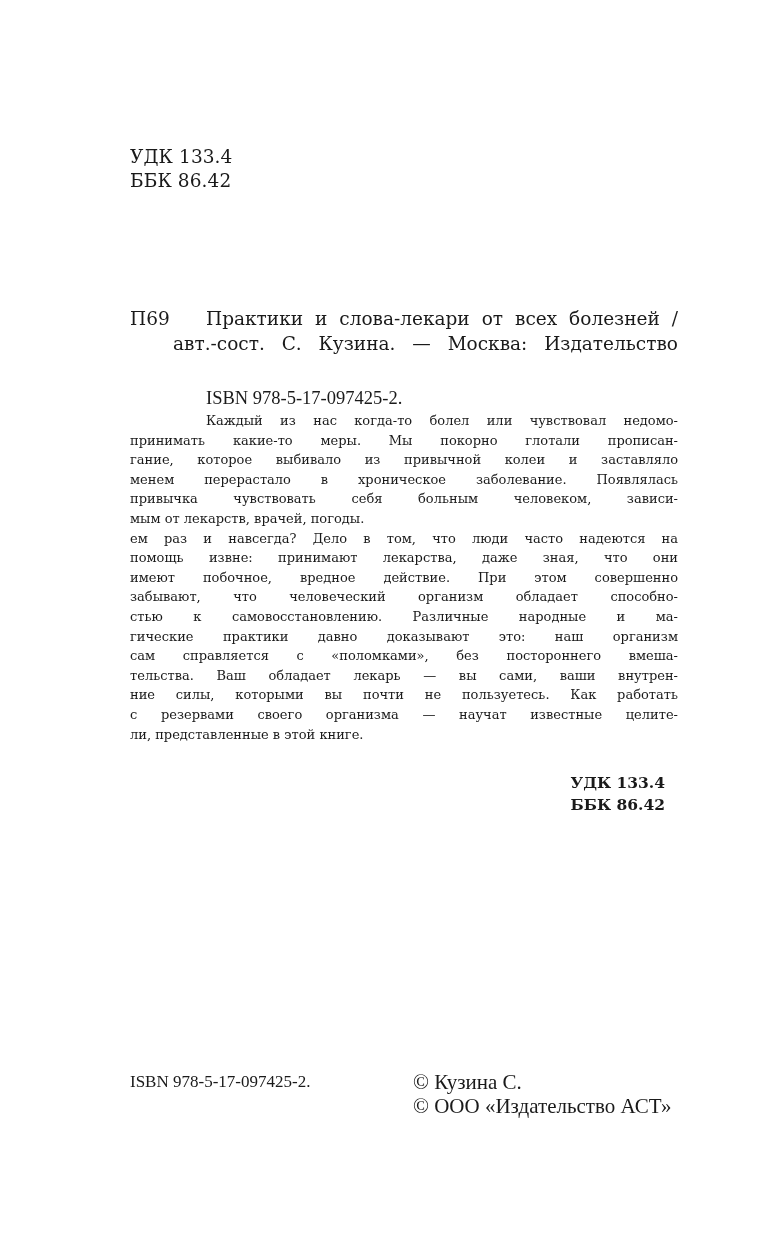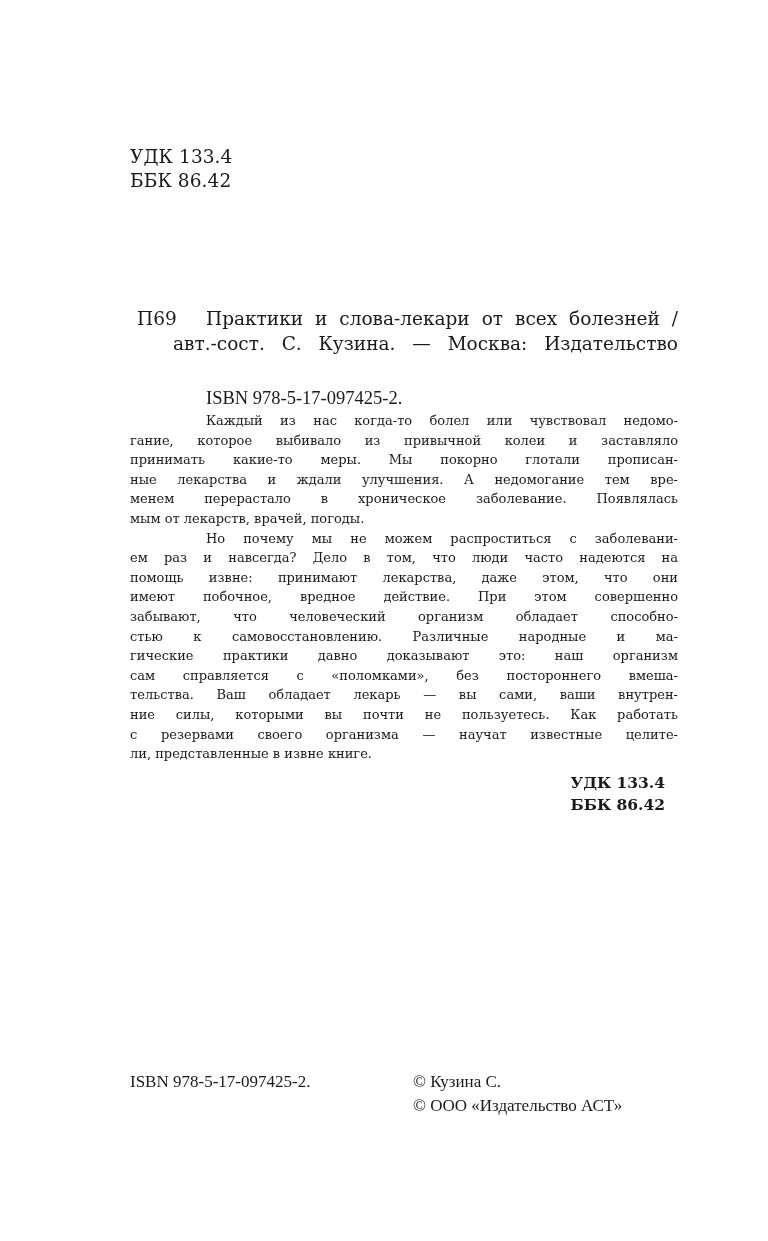--- a/index.html
+++ b/index.html
@@ -5,34 +5,34 @@
   html, body { margin: 0; padding: 0; }
   body {
     width: 768px; height: 1241px; background: #ffffff; color: #1a1a1a;
     position: relative; overflow: hidden;
     font-family: "DejaVu Serif", "Liberation Serif", serif;
   }
   .abs { position: absolute; }
   .top-codes { left: 130px; top: 145px; font-size: 18.5px; line-height: 24px; letter-spacing: 0.1px; }
   .top-codes div { white-space: nowrap; }
   .catalog { left: 130px; top: 307px; width: 548px; font-size: 18.5px; line-height: 24.5px; }
-  .catalog .cipher { position: absolute; left: 7px; top: 0; }
+  .catalog .cipher { position: absolute; left: 0; top: 0; }
   .catalog .entry { margin-left: 76px; text-indent: 0; }
   .catalog .entry-line { display: block; white-space: nowrap; text-align: justify; text-align-last: justify; }
   .catalog .entry-line.l1 { width: 472px; }
   .catalog .entry-line.l2, .catalog .entry-line.l3 { margin-left: -33px; width: 505px; }
   .isbn-main { left: 206px; top: 386px; font-size: 18.5px; line-height: 24px; white-space: nowrap; font-family: "Liberation Serif", "DejaVu Serif", serif; }
   .annotation { left: 130px; top: 411px; width: 548px; font-size: 13px; line-height: 19.6px; }
   .annotation .line { display: block; white-space: nowrap; text-align: justify; text-align-last: justify; height: 19.6px; }
   .annotation .line.last { text-align-last: left; }
   .annotation .line.indent { padding-left: 76px; }
   .classif { left: 560px; top: 772px; width: 105px; font-size: 15.5px; line-height: 22px; font-weight: bold; text-align: right; font-family: "DejaVu Serif", serif; }
   .classif div { white-space: nowrap; }
   .footer-isbn { left: 130px; top: 1070px; font-size: 17px; line-height: 23px; white-space: nowrap; font-family: "Liberation Serif", "DejaVu Serif", serif; }
-  .copyrights { left: 413px; top: 1070px; font-size: 17px; line-height: 24px; font-family: "Liberation Serif", "DejaVu Serif", serif; }
+  .copyrights { left: 413px; top: 1070px; font-size: 21px; line-height: 24px; font-family: "Liberation Serif", "DejaVu Serif", serif; }
   .copyrights div { white-space: nowrap; }
 </style>
 </head>
 <body>
 
 <div class="abs top-codes">
   <div>УДК 133.4</div>
   <div>ББК 86.42</div>
 </div>
 
@@ -41,37 +41,36 @@
   <div class="entry">
     <span class="entry-line l1">Практики и слова-лекари от всех болезней /</span>
     <span class="entry-line l2">авт.-сост. С. Кузина. — Москва: Издательство</span>
   </div>
 </div>
 
 <div class="abs isbn-main">ISBN 978-5-17-097425-2.</div>
 
 <div class="abs annotation">
   <span class="line indent">Каждый из нас когда-то болел или чувствовал недомо-</span>
+  <span class="line">принимать какие-то меры. Мы покорно глотали прописан-</span>
   <span class="line">гание, которое выбивало из привычной колеи и заставляло</span>
-  <span class="line">принимать какие-то меры. Мы покорно глотали прописан-</span>
-  <span class="line">ные лекарства и ждали улучшения. А недомогание тем вре-</span>
   <span class="line">менем перерастало в хроническое заболевание. Появлялась</span>
+  <span class="line">привычка чувствовать себя больным человеком, зависи-</span>
   <span class="line last">мым от лекарств, врачей, погоды.</span>
-  <span class="line indent">Но почему мы не можем распроститься с заболевани-</span>
   <span class="line">ем раз и навсегда? Дело в том, что люди часто надеются на</span>
-  <span class="line">помощь извне: принимают лекарства, даже этом, что они</span>
+  <span class="line">помощь извне: принимают лекарства, даже зная, что они</span>
   <span class="line">имеют побочное, вредное действие. При этом совершенно</span>
   <span class="line">забывают, что человеческий организм обладает способно-</span>
   <span class="line">стью к самовосстановлению. Различные народные и ма-</span>
   <span class="line">гические практики давно доказывают это: наш организм</span>
   <span class="line">сам справляется с «поломками», без постороннего вмеша-</span>
   <span class="line">тельства. Ваш обладает лекарь — вы сами, ваши внутрен-</span>
   <span class="line">ние силы, которыми вы почти не пользуетесь. Как работать</span>
   <span class="line">с резервами своего организма — научат известные целите-</span>
-  <span class="line last">ли, представленные в извне книге.</span>
+  <span class="line last">ли, представленные в этой книге.</span>
 </div>
 
 <div class="abs classif">
   <div>УДК 133.4</div>
   <div>ББК 86.42</div>
 </div>
 
 <div class="abs footer-isbn">ISBN 978-5-17-097425-2.</div>
 
 <div class="abs copyrights">

